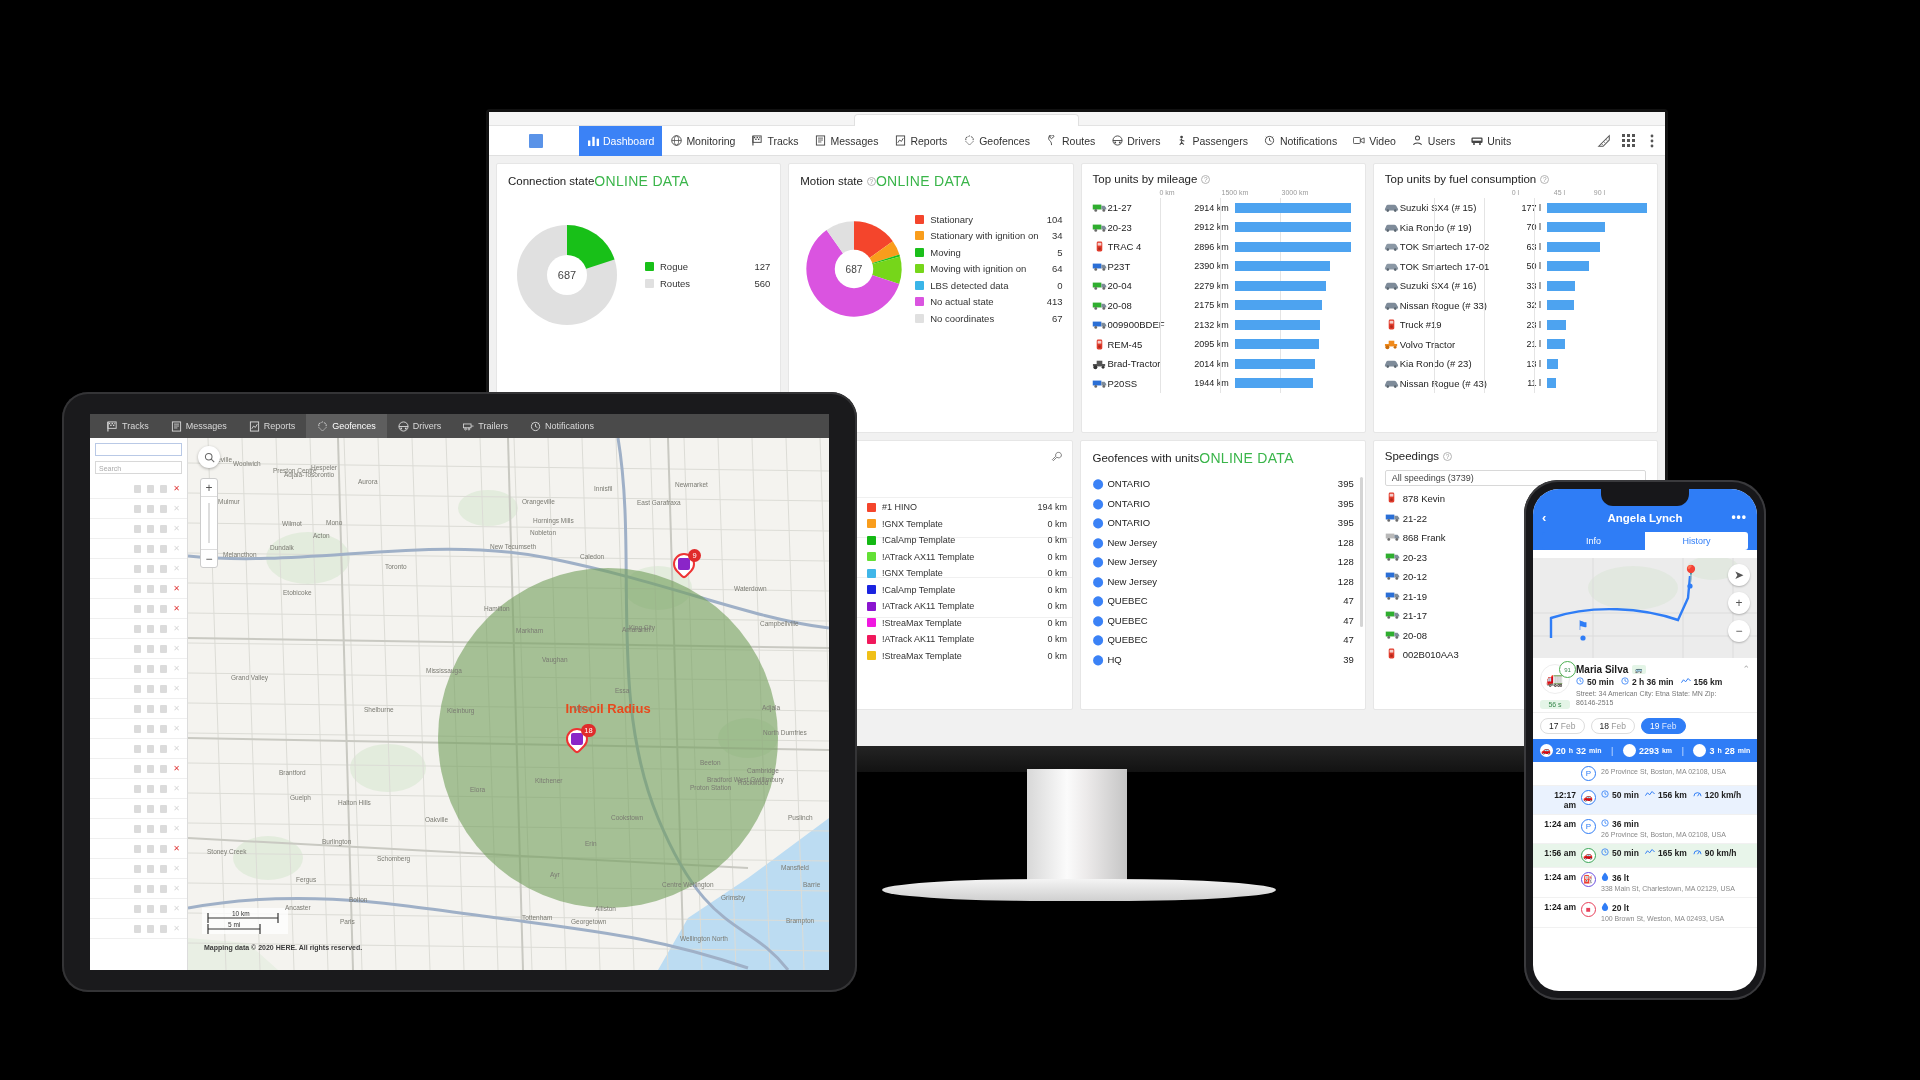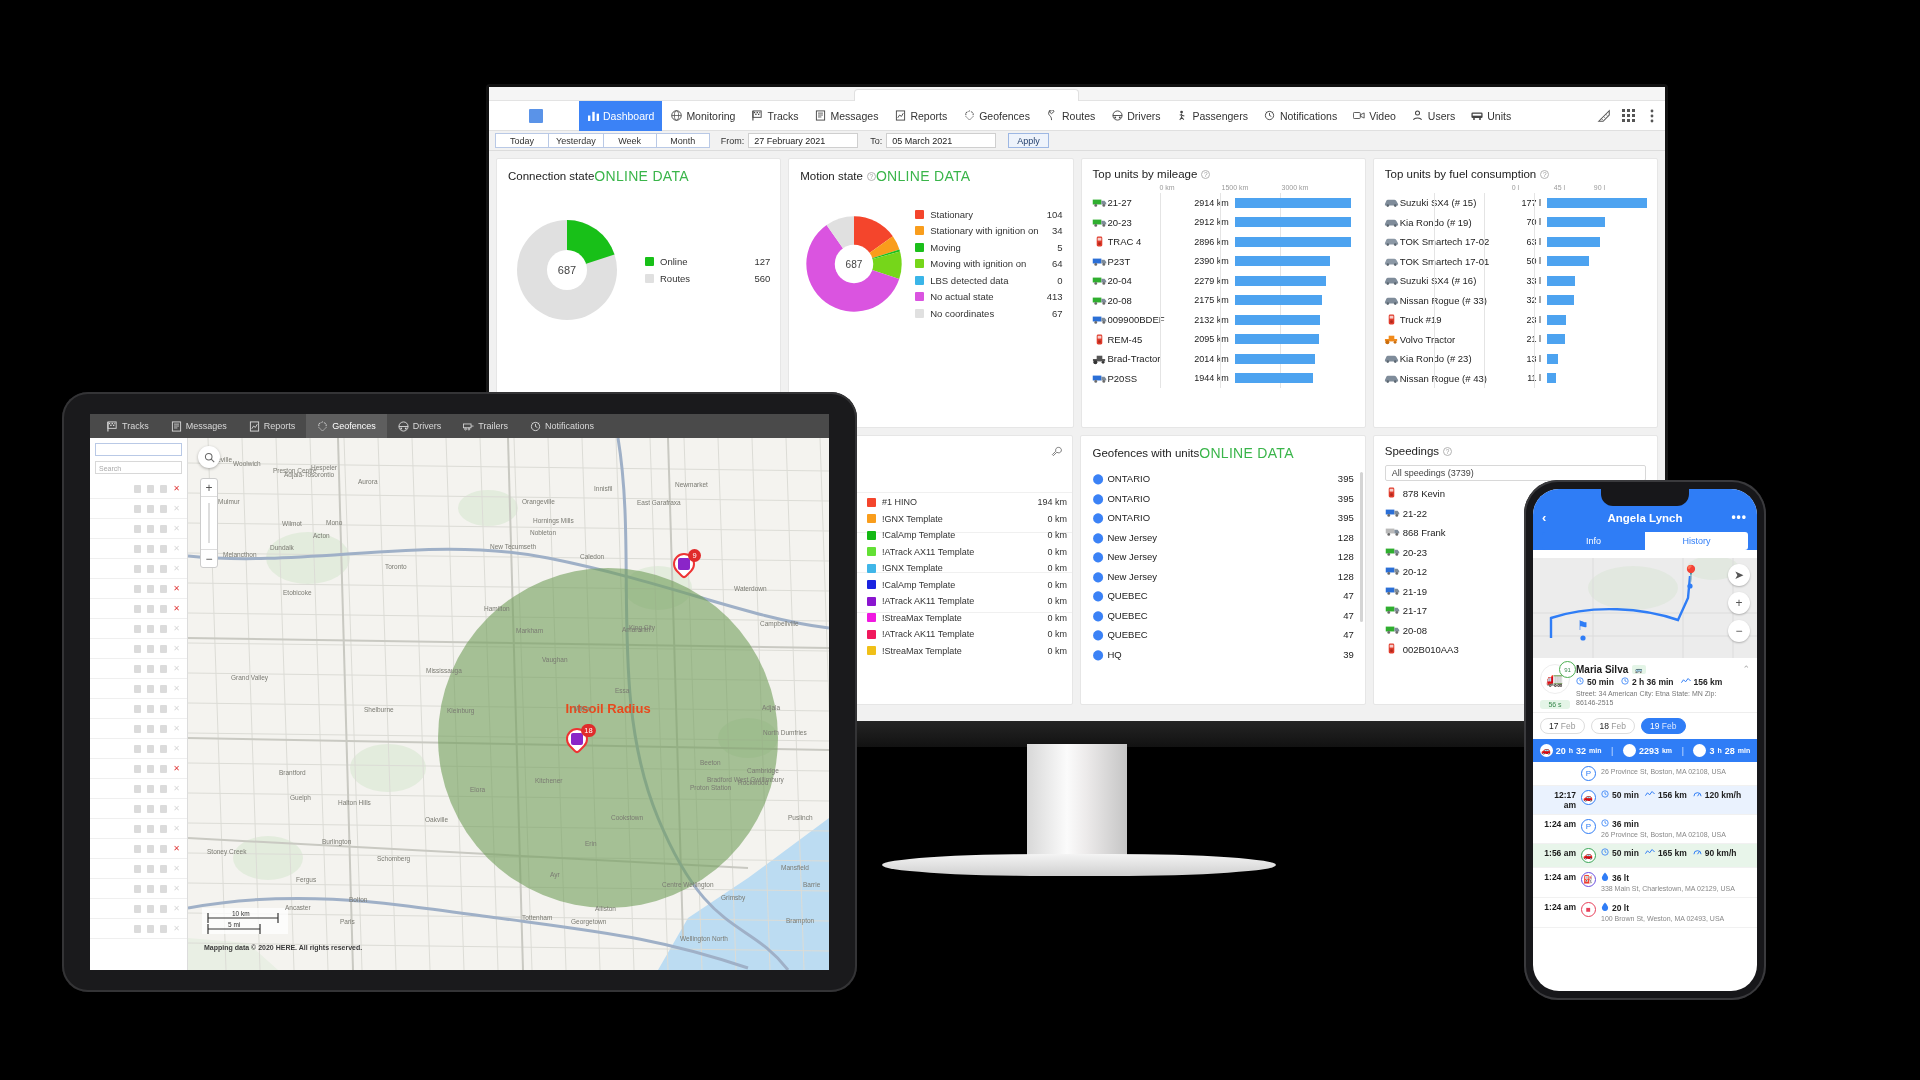--- a/index.html
+++ b/index.html
@@ -5,21 +5,21 @@
   * { box-sizing: border-box; margin: 0; padding: 0; }
   html, body {
     width: 1920px; height: 1080px;
     background: #000;
     font-family: "Liberation Sans", sans-serif;
     overflow: hidden;
   }
   #stage { position: relative; width: 1920px; height: 1080px; background: #000; }
 
   
-  #monitor { position: absolute; left: 486px; top: 84px; width: 1182px; height: 650px; }
+  #monitor { position: absolute; left: 486px; top: 109px; width: 1182px; height: 650px; }
   #monitor-bezel {
     position: absolute; inset: 0;
     background: linear-gradient(#111, #1d1d1d);
     border-radius: 4px 4px 0 0;
     padding: 3px 3px 0 3px;
   }
   #monitor-screen {
     position: absolute; left: 3px; top: 3px; width: 1176px; height: 634px;
     background: #f1f1f1; overflow: hidden;
   }
@@ -377,52 +377,41 @@
                 <g fill="#555">
                   <circle cx="2" cy="2" r="1.4"></circle>
                   <circle cx="2" cy="7" r="1.4"></circle>
                   <circle cx="2" cy="12" r="1.4"></circle>
                 </g>
               </svg>
           </span>
         </div>
       </div>
 
-      <div class="datebar">
-        <div class="dbtn">Today</div>
-        <div class="dbtn">Yesterday</div>
-        <div class="dbtn">Week</div>
-        <div class="dbtn">Month</div>
-        <span class="dlabel">From:</span>
-        <div class="dinput">27 February 2021</div>
-        <span class="dlabel">To:</span>
-        <div class="dinput">05 March 2021</div>
-        <div class="apply-btn">Apply</div>
-      </div>
 
       <div class="dash">
 
         <div class="row">
 
           <div class="card" style="width:288px;height:270px">
             <div class="card-head">
               <div class="card-title">Connection state</div>
               <div class="online-tag">ONLINE DATA</div>
             </div>
             <div class="donut-wrap" style="margin-top:18px">
               <svg class="donut-svg" width="120" height="120" viewBox="0 0 120 120">
                 <circle cx="60" cy="60" r="50" fill="#e0e0e0"></circle>
                 <path d="M60 60 L60 10 A50 50 0 0 1 107.5 44.5 Z" fill="#18c018"></path>
                 <circle cx="60" cy="60" r="20" fill="#fff"></circle>
                 <text x="60" y="64" text-anchor="middle" font-size="11" fill="#444" font-family="Liberation Sans, sans-serif">687</text>
               </svg>
               <div class="legend" id="conn-legend" style="padding-left:18px">
                   <div class="legend-row">
                     <span class="swatch" style="background:#18c018"></span>
-                    <span class="legend-label">Online</span>
+                    <span class="legend-label">Rogue</span>
                     <span class="legend-val">127</span>
                   </div>
                   <div class="legend-row">
                     <span class="swatch" style="background:#e0e0e0"></span>
                     <span class="legend-label">Routes</span>
                     <span class="legend-val">560</span>
                   </div>
                 </div>
             </div>
           </div>

